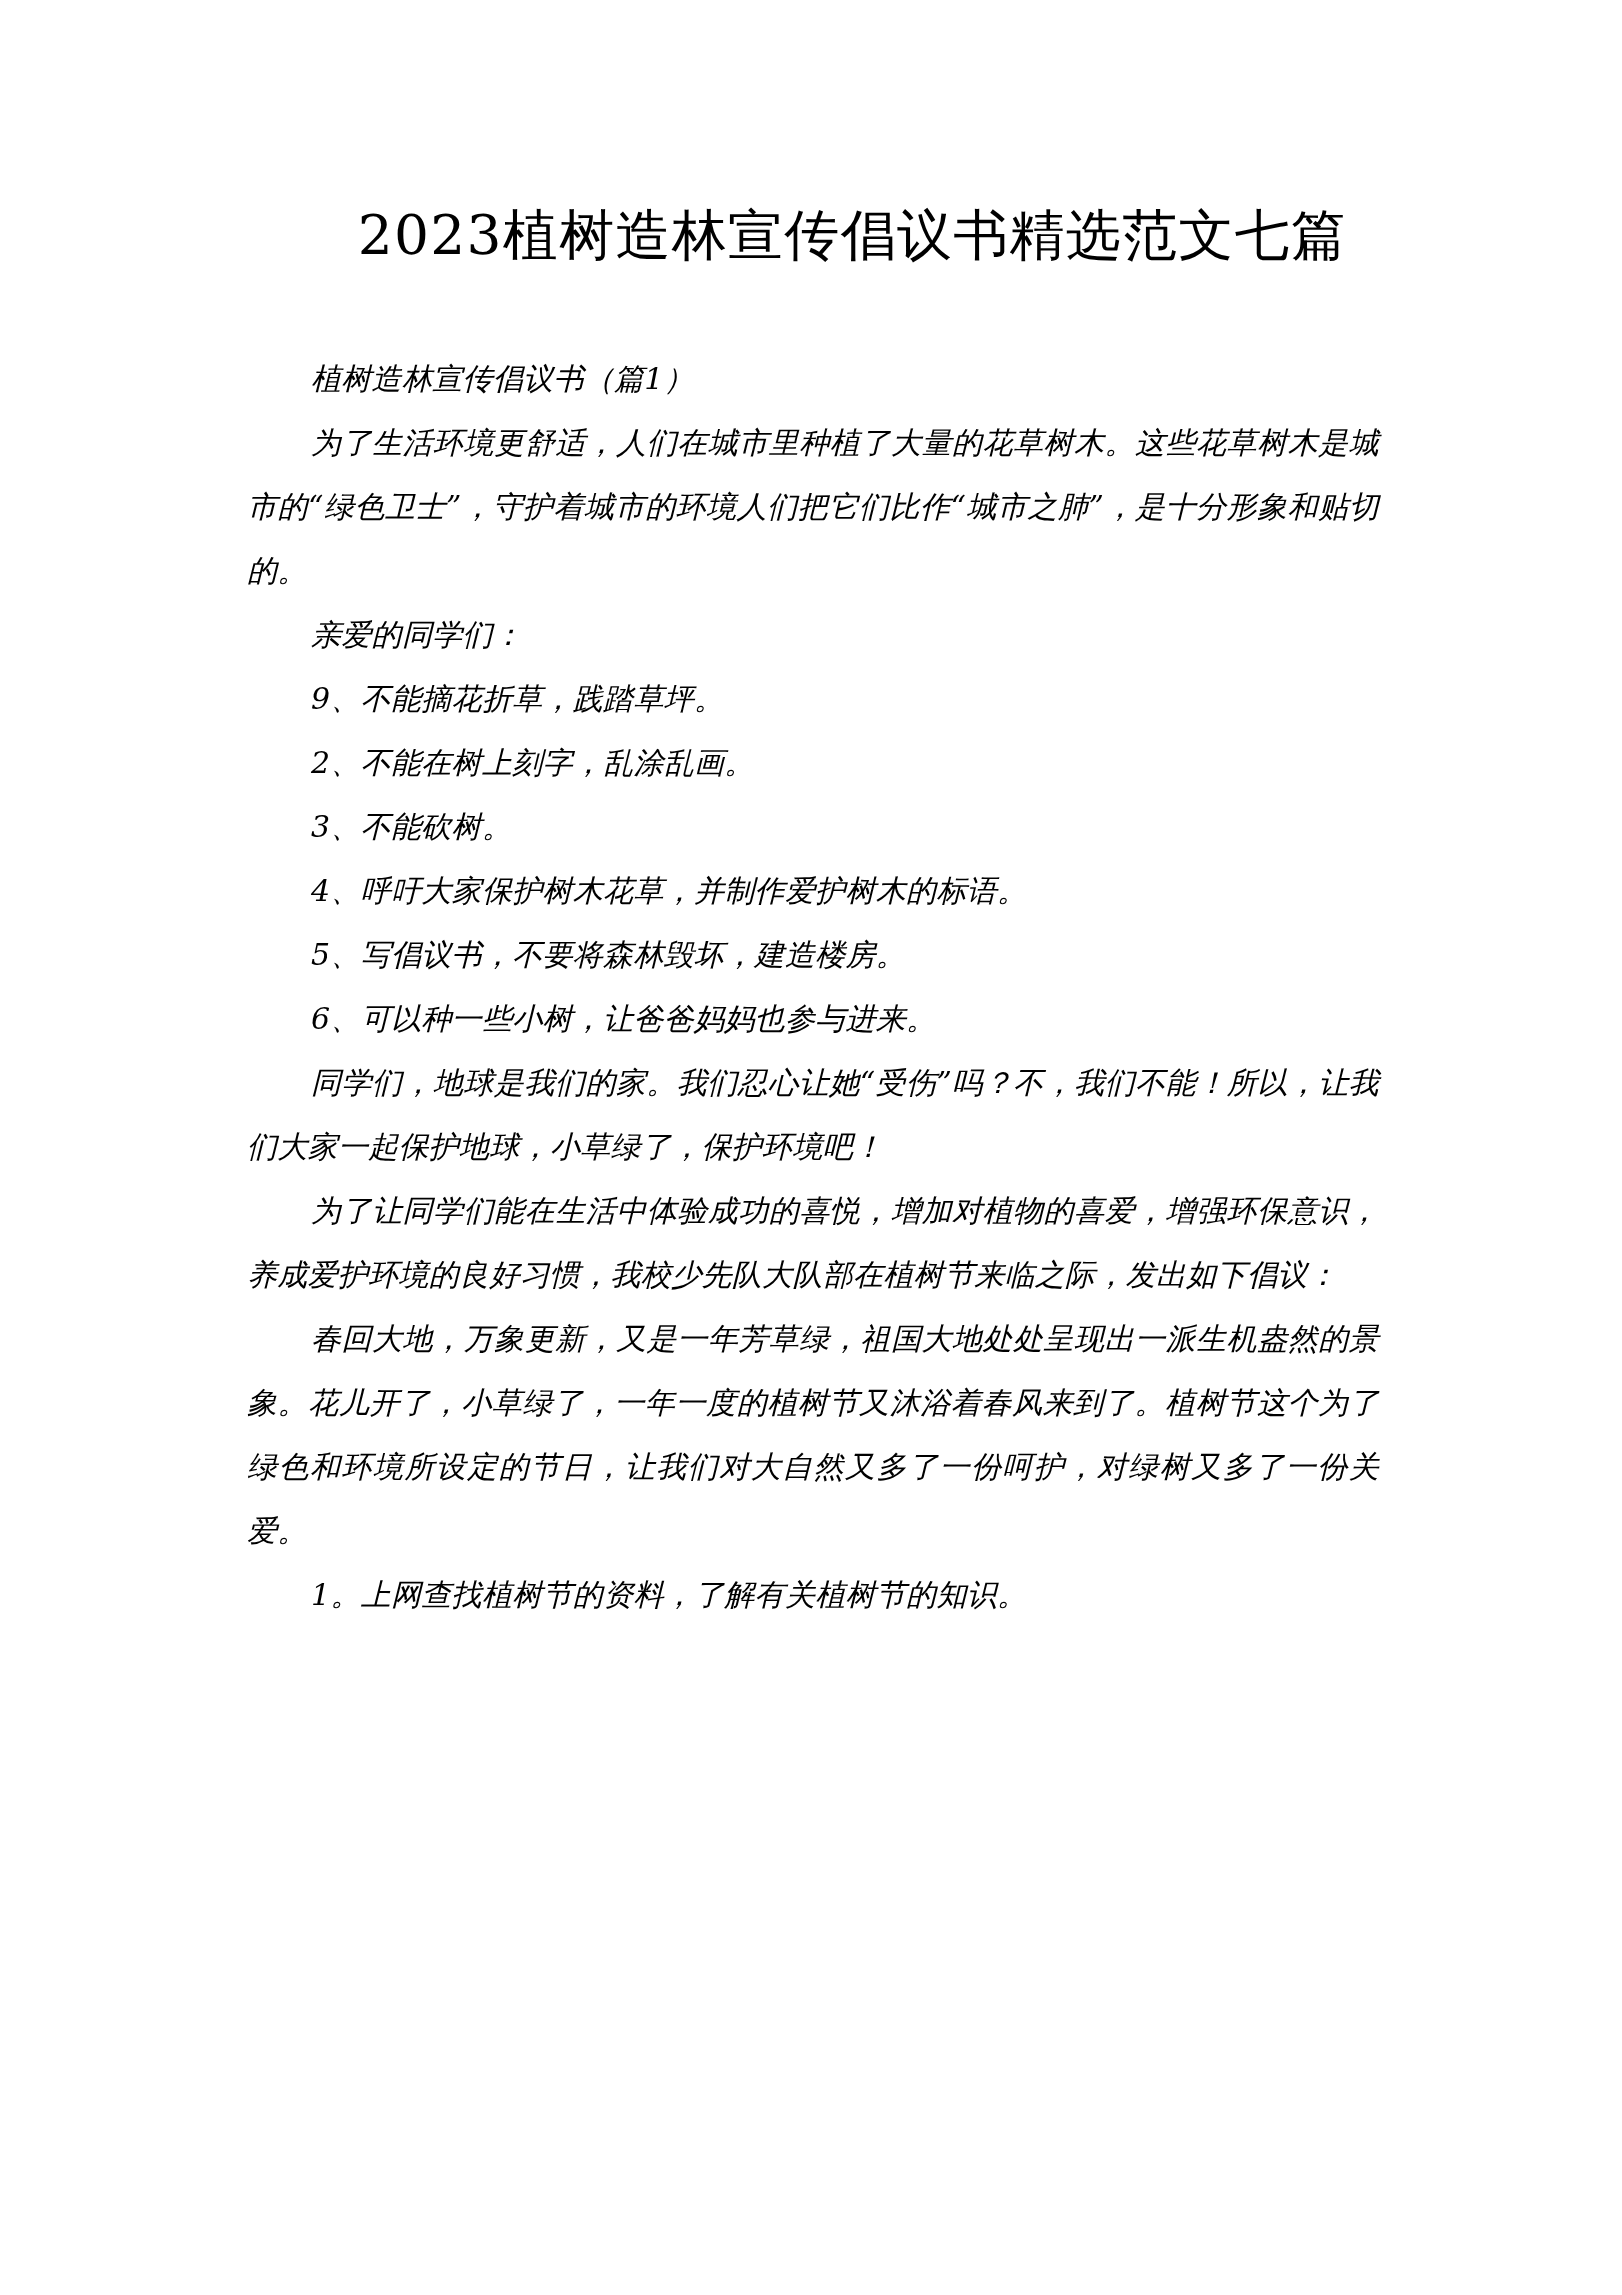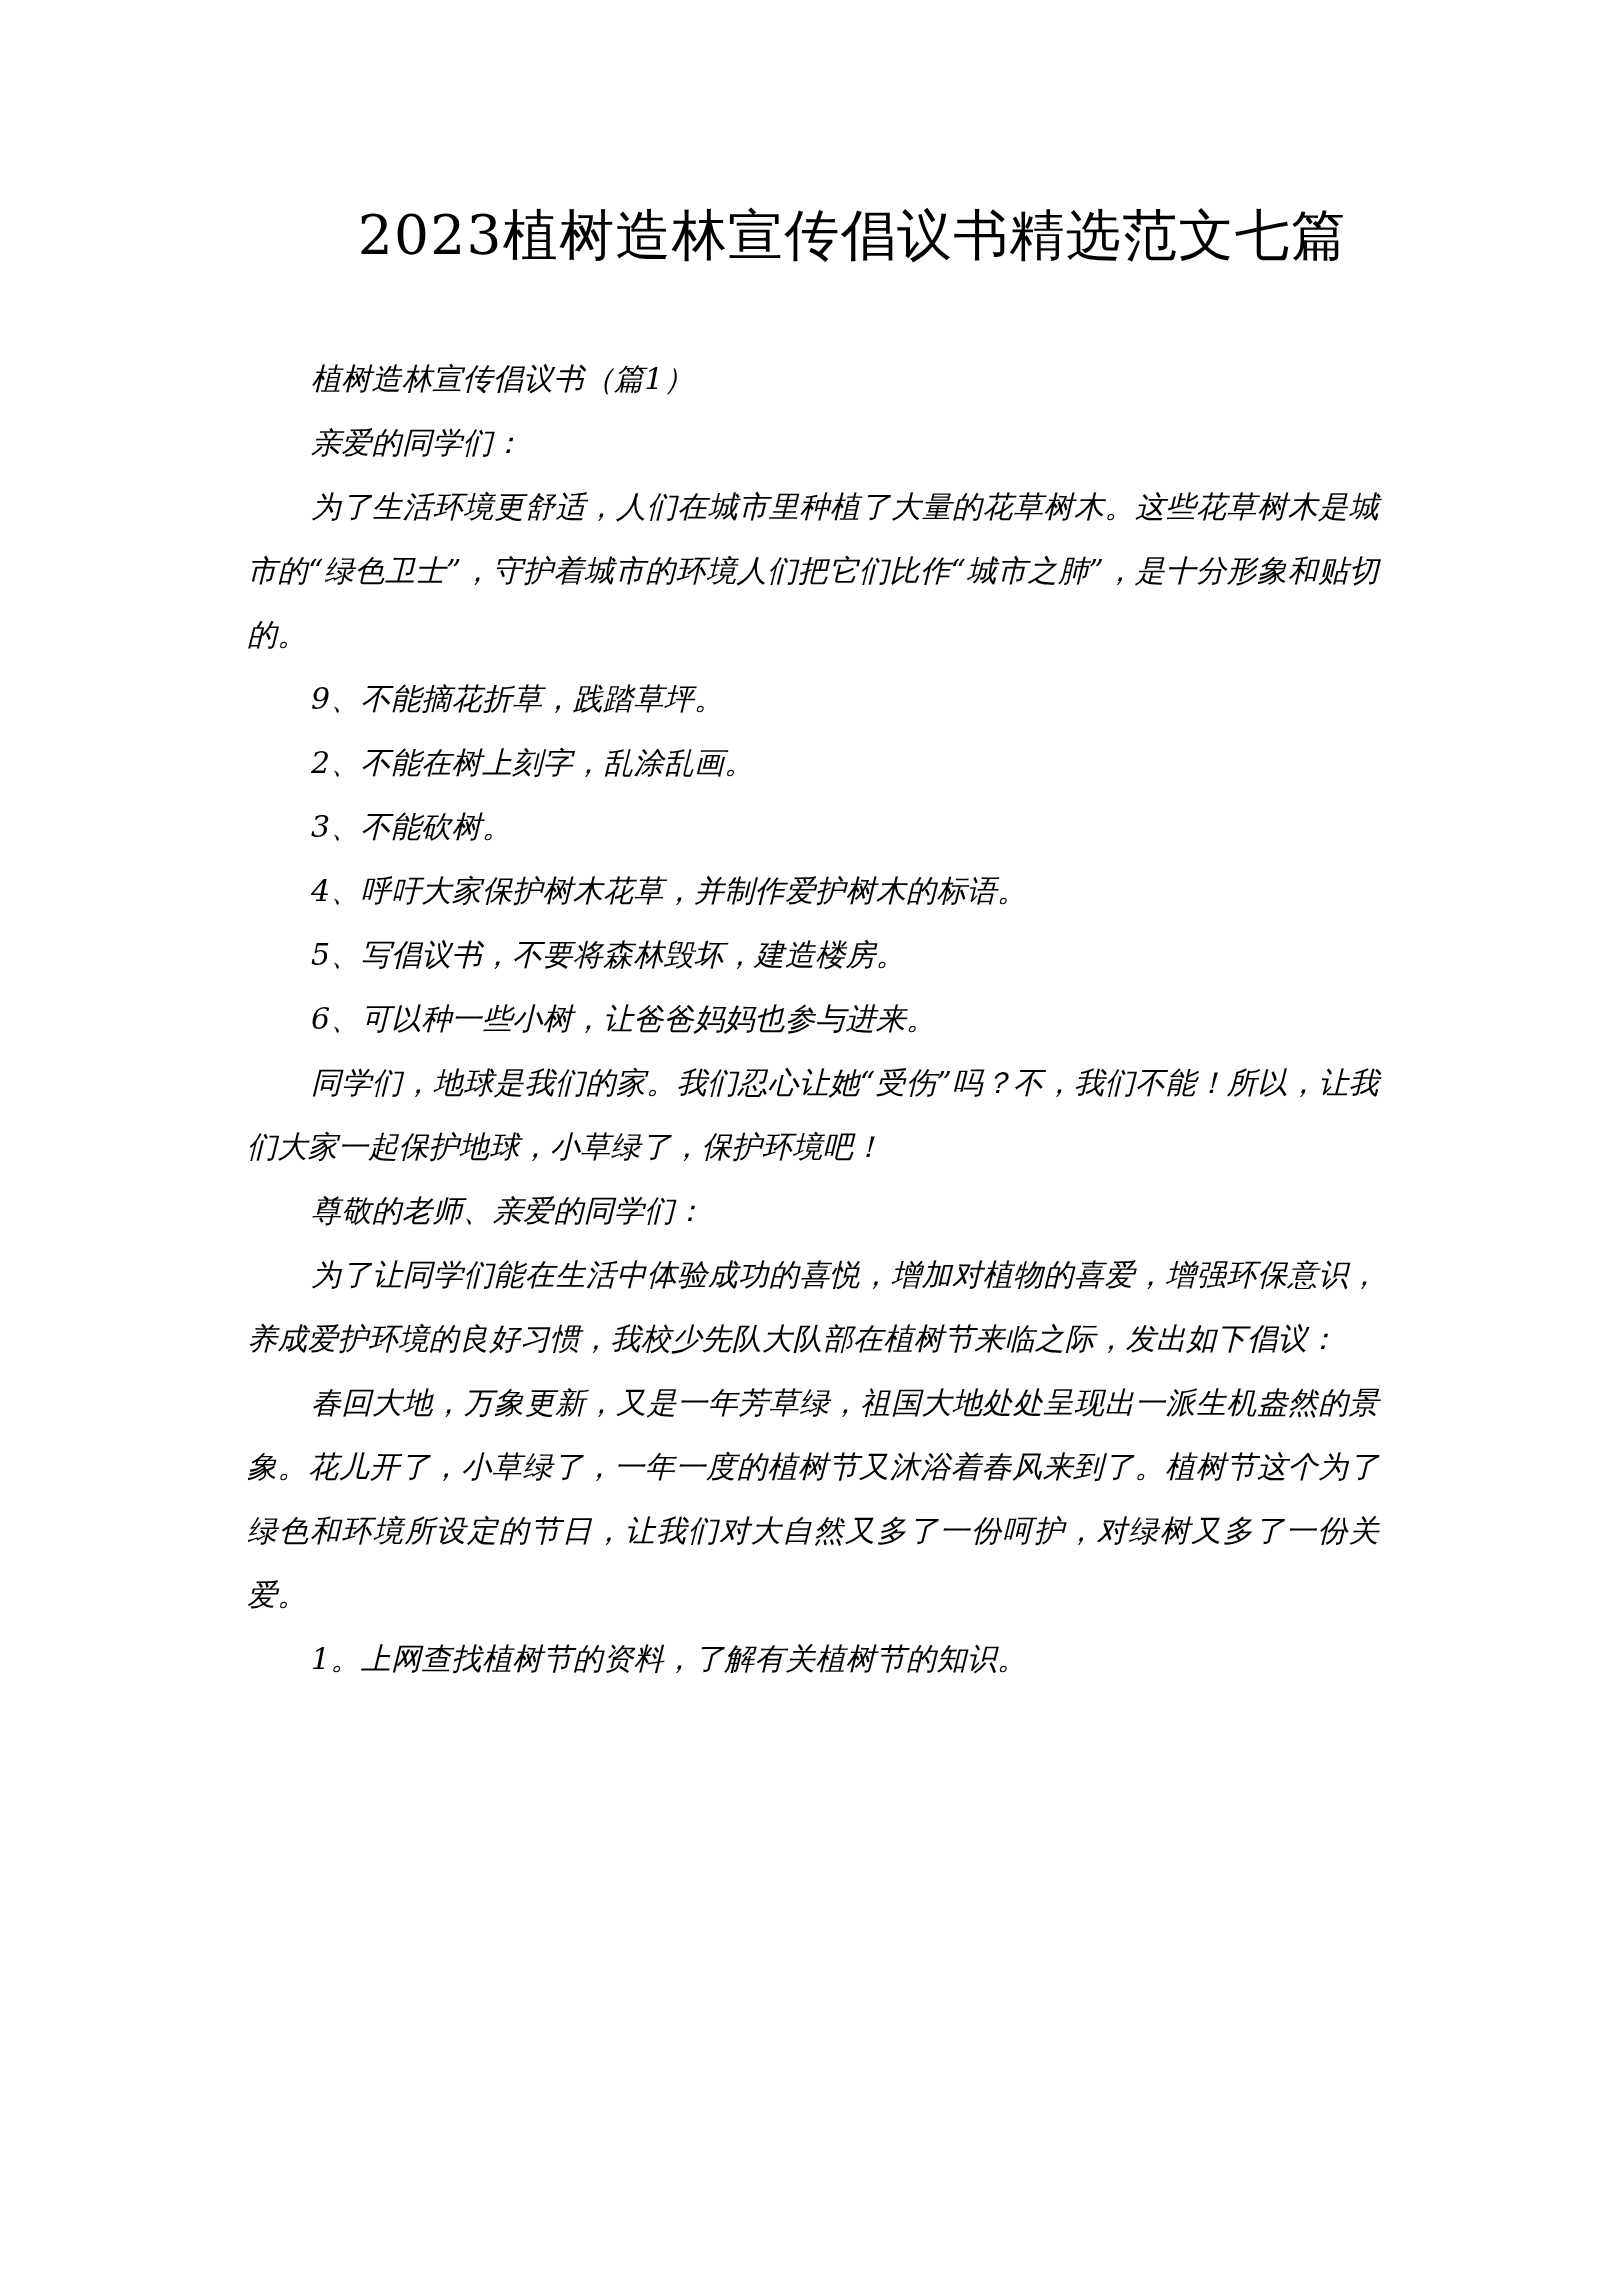--- a/index.html
+++ b/index.html
@@ -54,28 +54,27 @@
     }
   </style>
 </head>
 <body>
 
 <div class="page">
   <h1 class="title">2023植树造林宣传倡议书精选范文七篇</h1>
 
   <div class="body">
     <p class="p">植树造林宣传倡议书（篇1）</p>
+    <p class="p">为了生活环境更舒适，人们在城市里种植了大量的花草树木。这些花草树木是城市的“绿色卫士”，守护着城市的环境人们把它们比作“城市之肺”，是十分形象和贴切的。</p>
     <p class="p">亲爱的同学们：</p>
-    <p class="p">为了生活环境更舒适，人们在城市里种植了大量的花草树木。这些花草树木是城市的“绿色卫士”，守护着城市的环境人们把它们比作“城市之肺”，是十分形象和贴切的。</p>
     <p class="p">9、不能摘花折草，践踏草坪。</p>
     <p class="p">2、不能在树上刻字，乱涂乱画。</p>
     <p class="p">3、不能砍树。</p>
     <p class="p">4、呼吁大家保护树木花草，并制作爱护树木的标语。</p>
     <p class="p">5、写倡议书，不要将森林毁坏，建造楼房。</p>
     <p class="p">6、可以种一些小树，让爸爸妈妈也参与进来。</p>
     <p class="p">同学们，地球是我们的家。我们忍心让她“受伤”吗？不，我们不能！所以，让我们大家一起保护地球，小草绿了，保护环境吧！</p>
-    <p class="p">尊敬的老师、亲爱的同学们：</p>
     <p class="p">为了让同学们能在生活中体验成功的喜悦，增加对植物的喜爱，增强环保意识，养成爱护环境的良好习惯，我校少先队大队部在植树节来临之际，发出如下倡议：</p>
     <p class="p">春回大地，万象更新，又是一年芳草绿，祖国大地处处呈现出一派生机盎然的景象。花儿开了，小草绿了，一年一度的植树节又沐浴着春风来到了。植树节这个为了绿色和环境所设定的节日，让我们对大自然又多了一份呵护，对绿树又多了一份关爱。</p>
     <p class="p">1。上网查找植树节的资料，了解有关植树节的知识。</p>
   </div>
 </div>
 
 
 </body></html>

